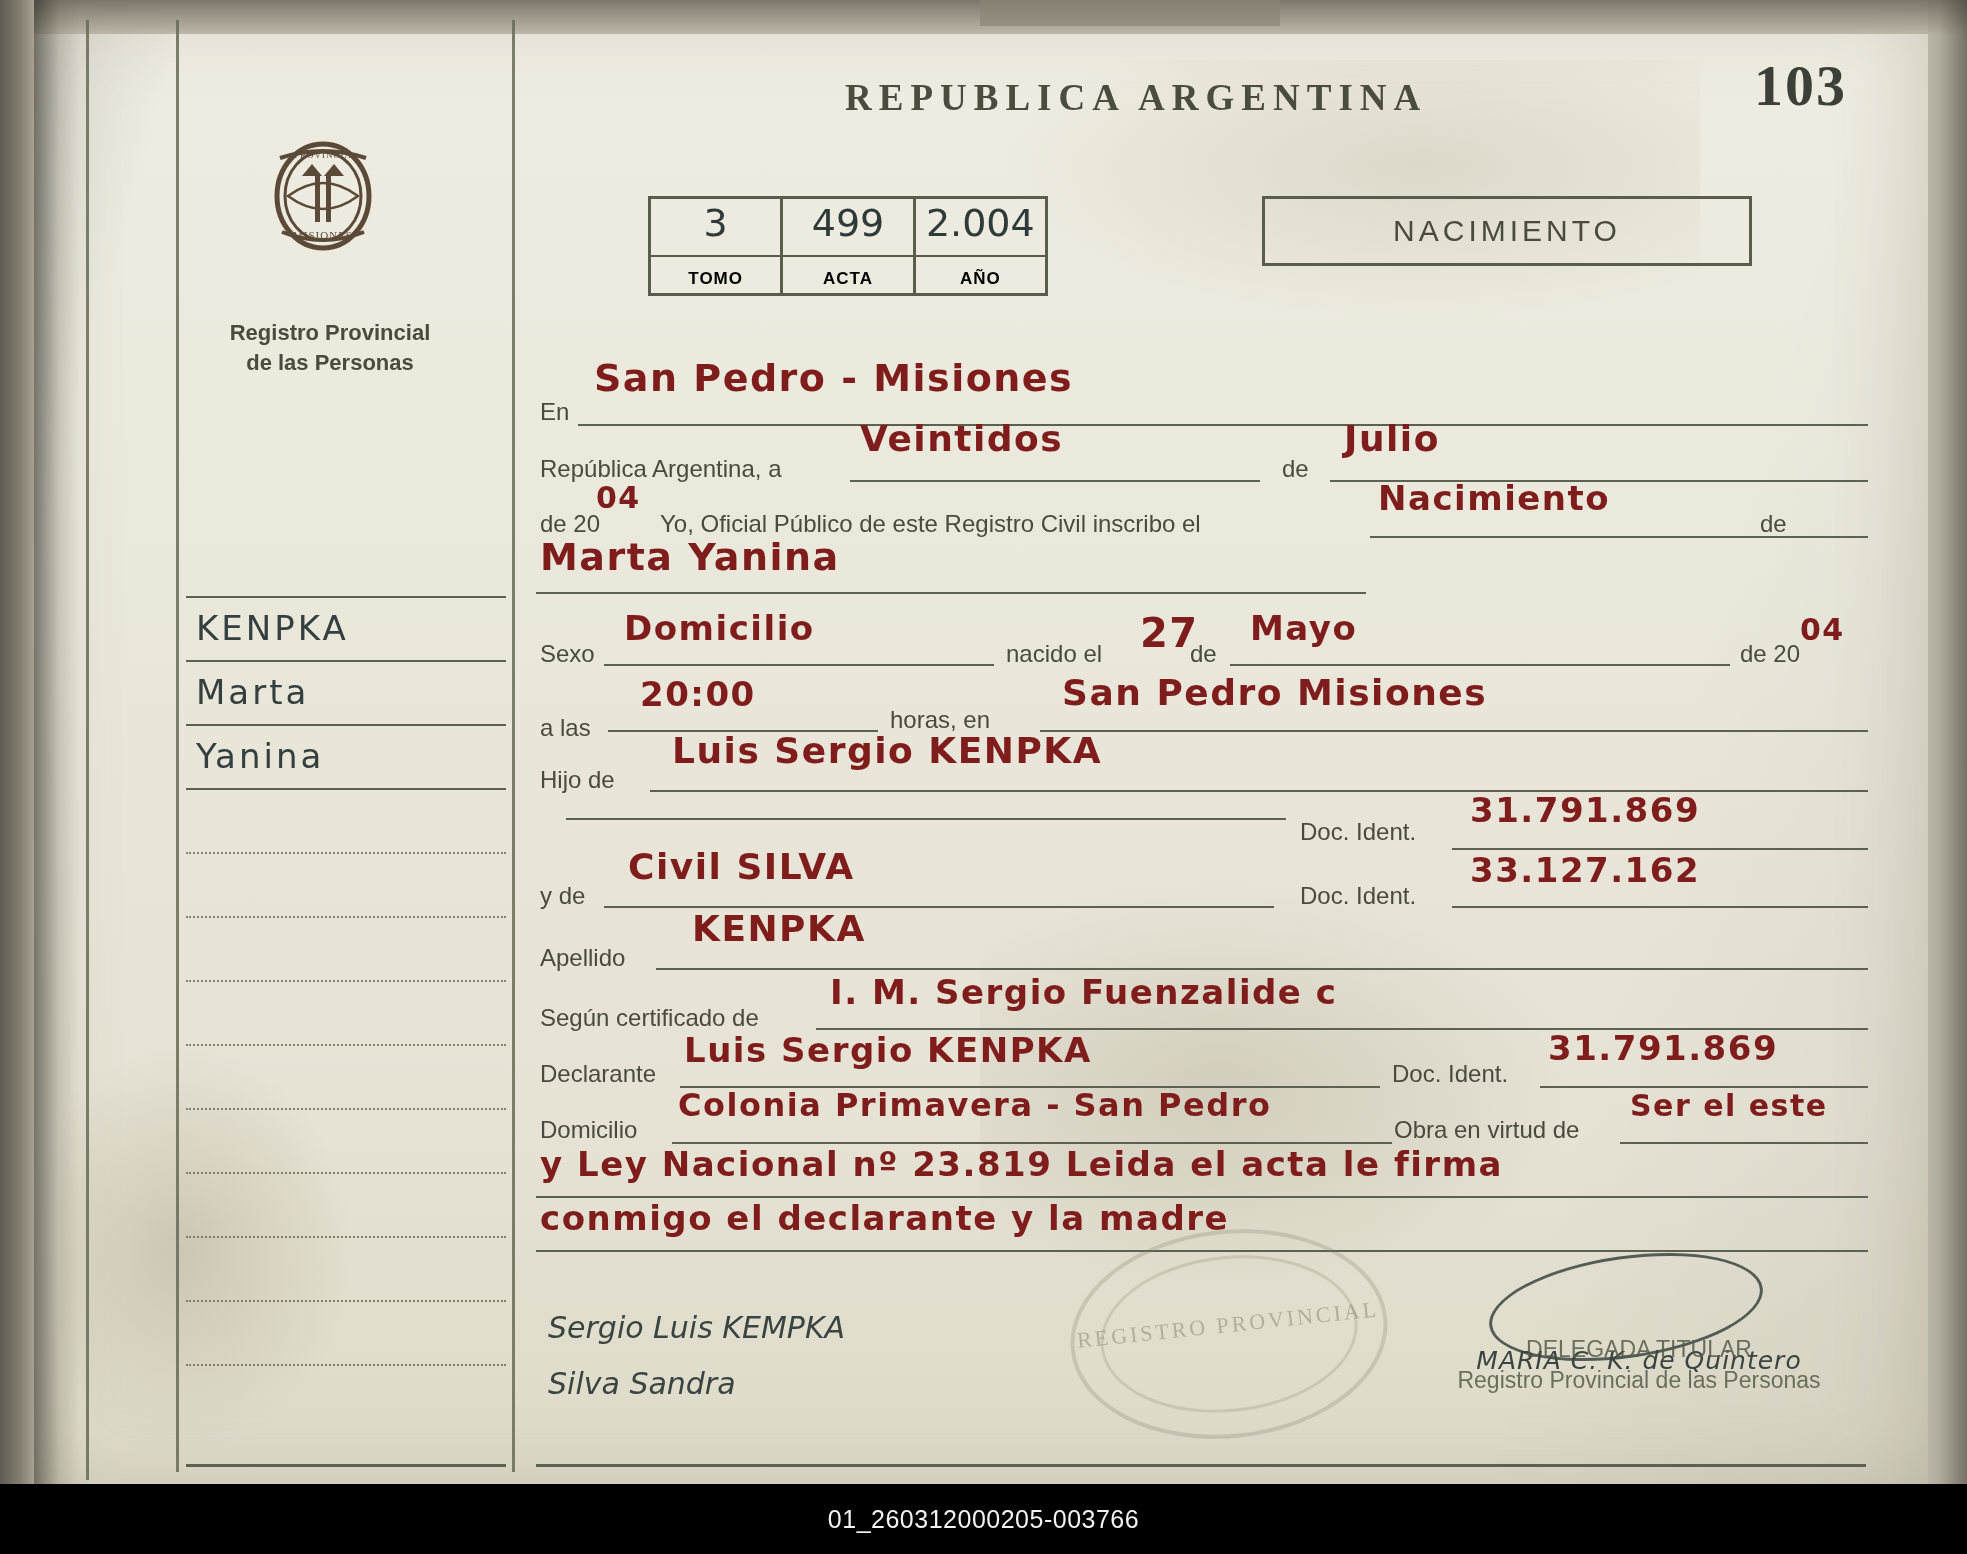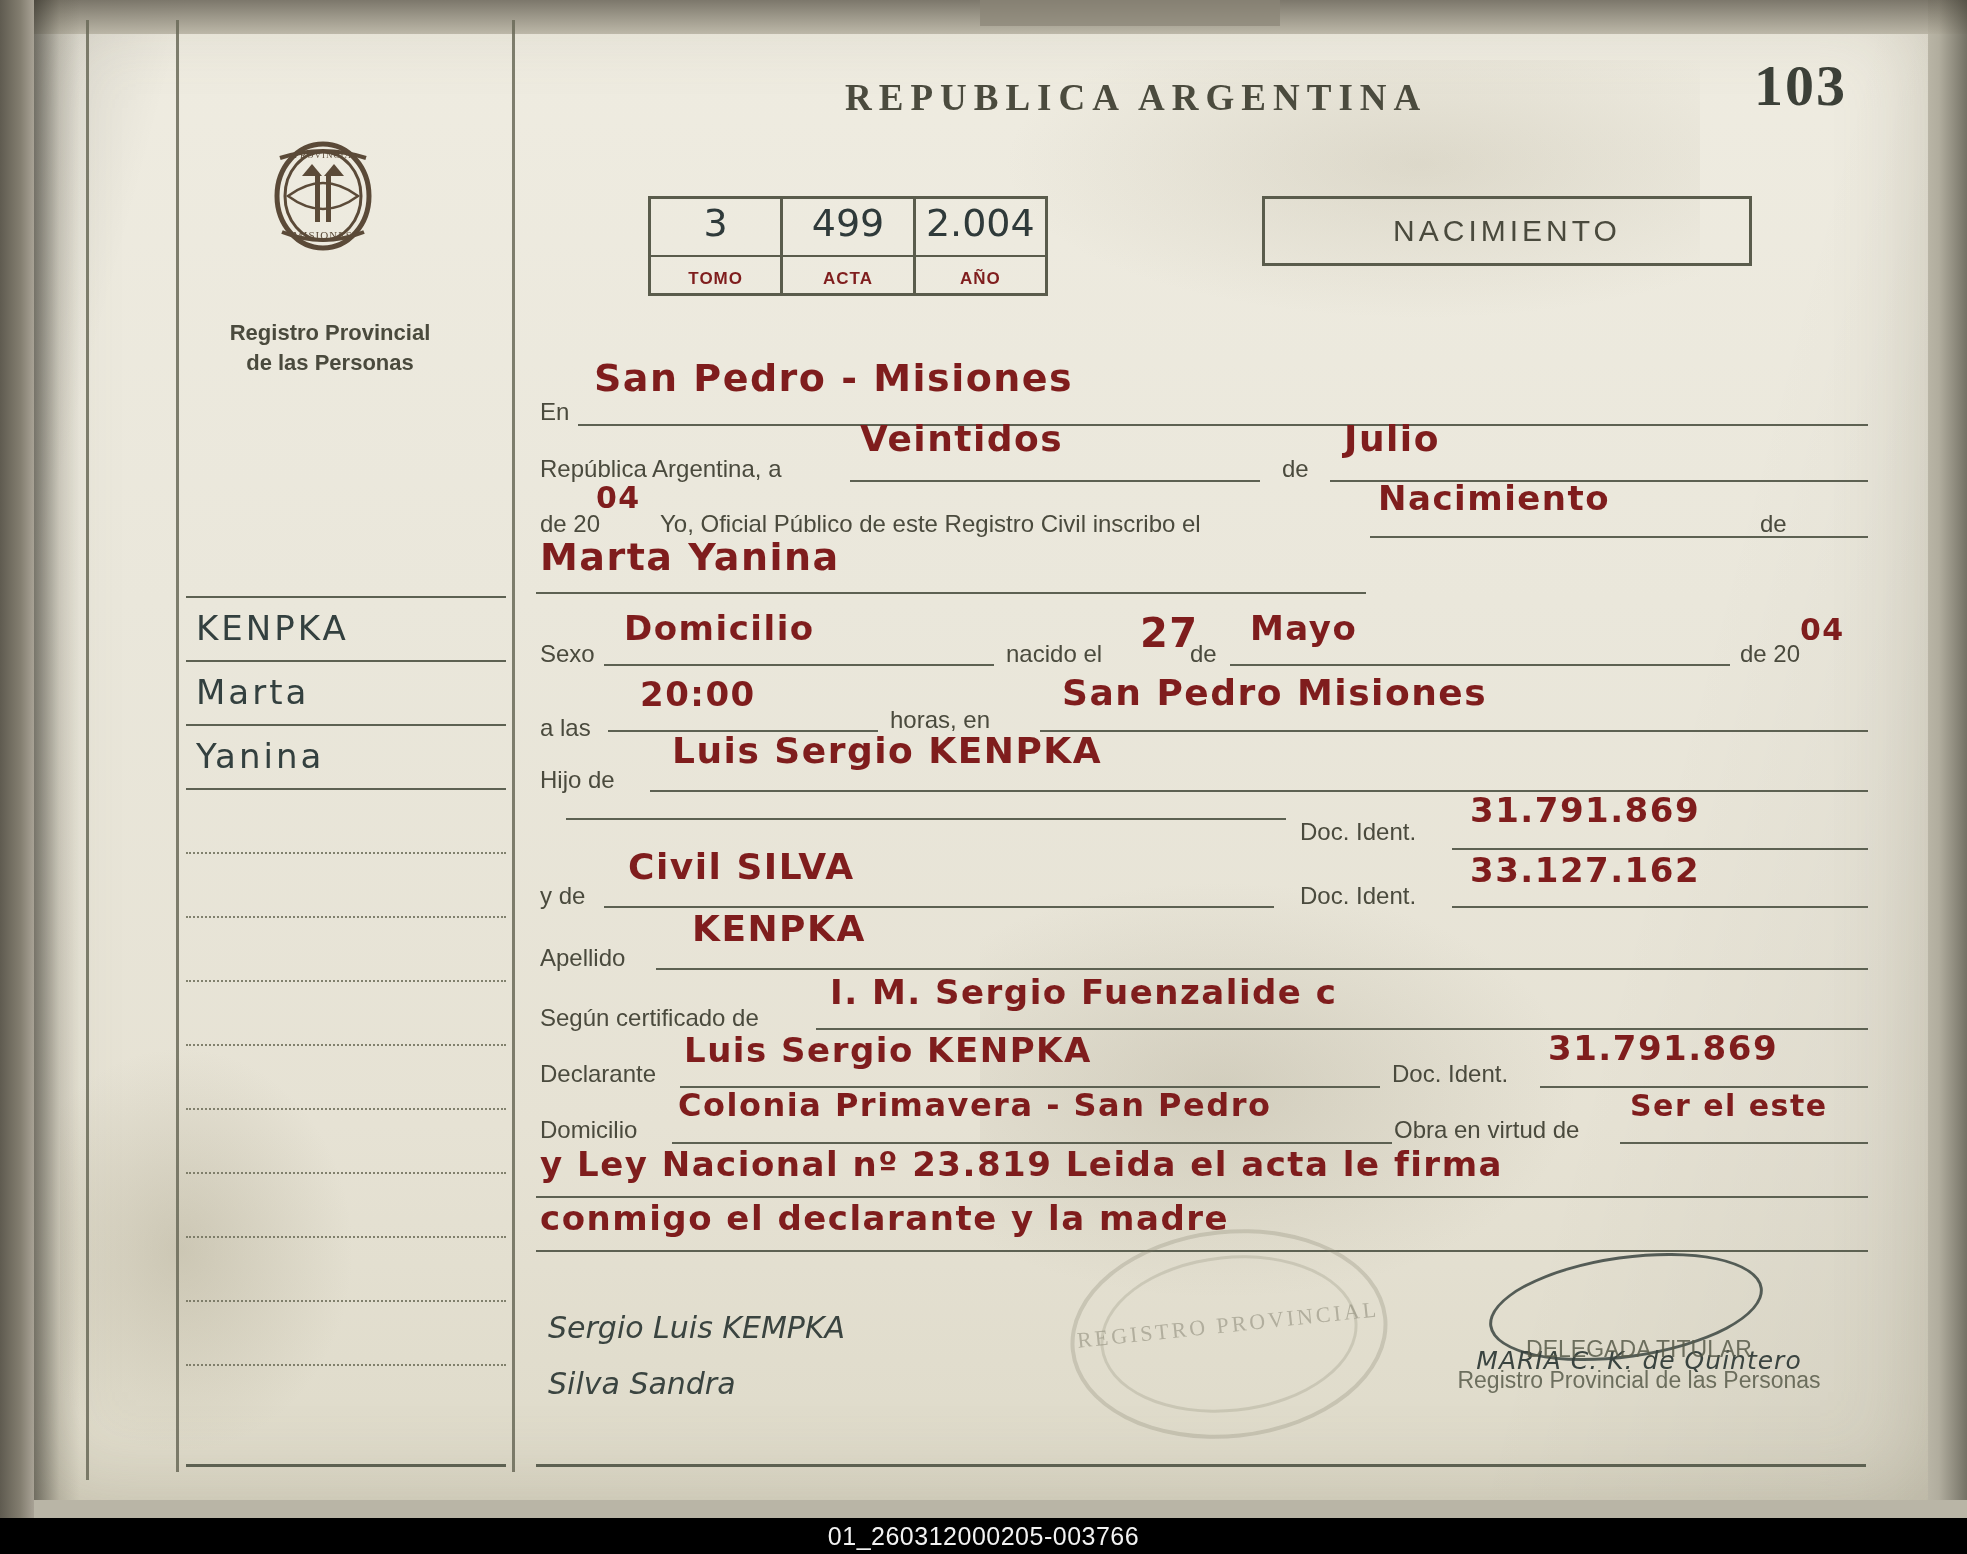--- a/index.html
+++ b/index.html
@@ -70,21 +70,21 @@
   }
   .stain-c {
     position: absolute; left: 980px; top: 880px; width: 600px; height: 420px;
     background: radial-gradient(ellipse at 40% 50%, rgba(150,144,120,.25), rgba(150,144,120,0) 70%);
   }
 
   
   .footer {
     position: absolute;
     left: 0; bottom: 0;
-    width: 1967px; height: 36px;
+    width: 1967px; height: 70px;
     background: #000;
     color: #f2f2f2;
     display: flex;
     align-items: center;
     justify-content: center;
     font-size: 25px;
     letter-spacing: .5px;
     font-family: "Liberation Sans", sans-serif;
   }
 
@@ -187,21 +187,21 @@
     font-size: 38px;
     color: #2f3a3a;
   }
   .tcell .cap {
     position: absolute;
     left: 0; right: 0; bottom: 4px;
     text-align: center;
     font-size: 17px;
     font-weight: bold;
     letter-spacing: 1px;
-    color: #7f1d1d;
+    color: #000000;
     font-family: "Liberation Sans", sans-serif;
   }
   .tcell .capline {
     position: absolute;
     left: 0; right: 0; top: 56px;
     border-top: 2px solid #5a5c4c;
   }
 
   
   .nacbox {

